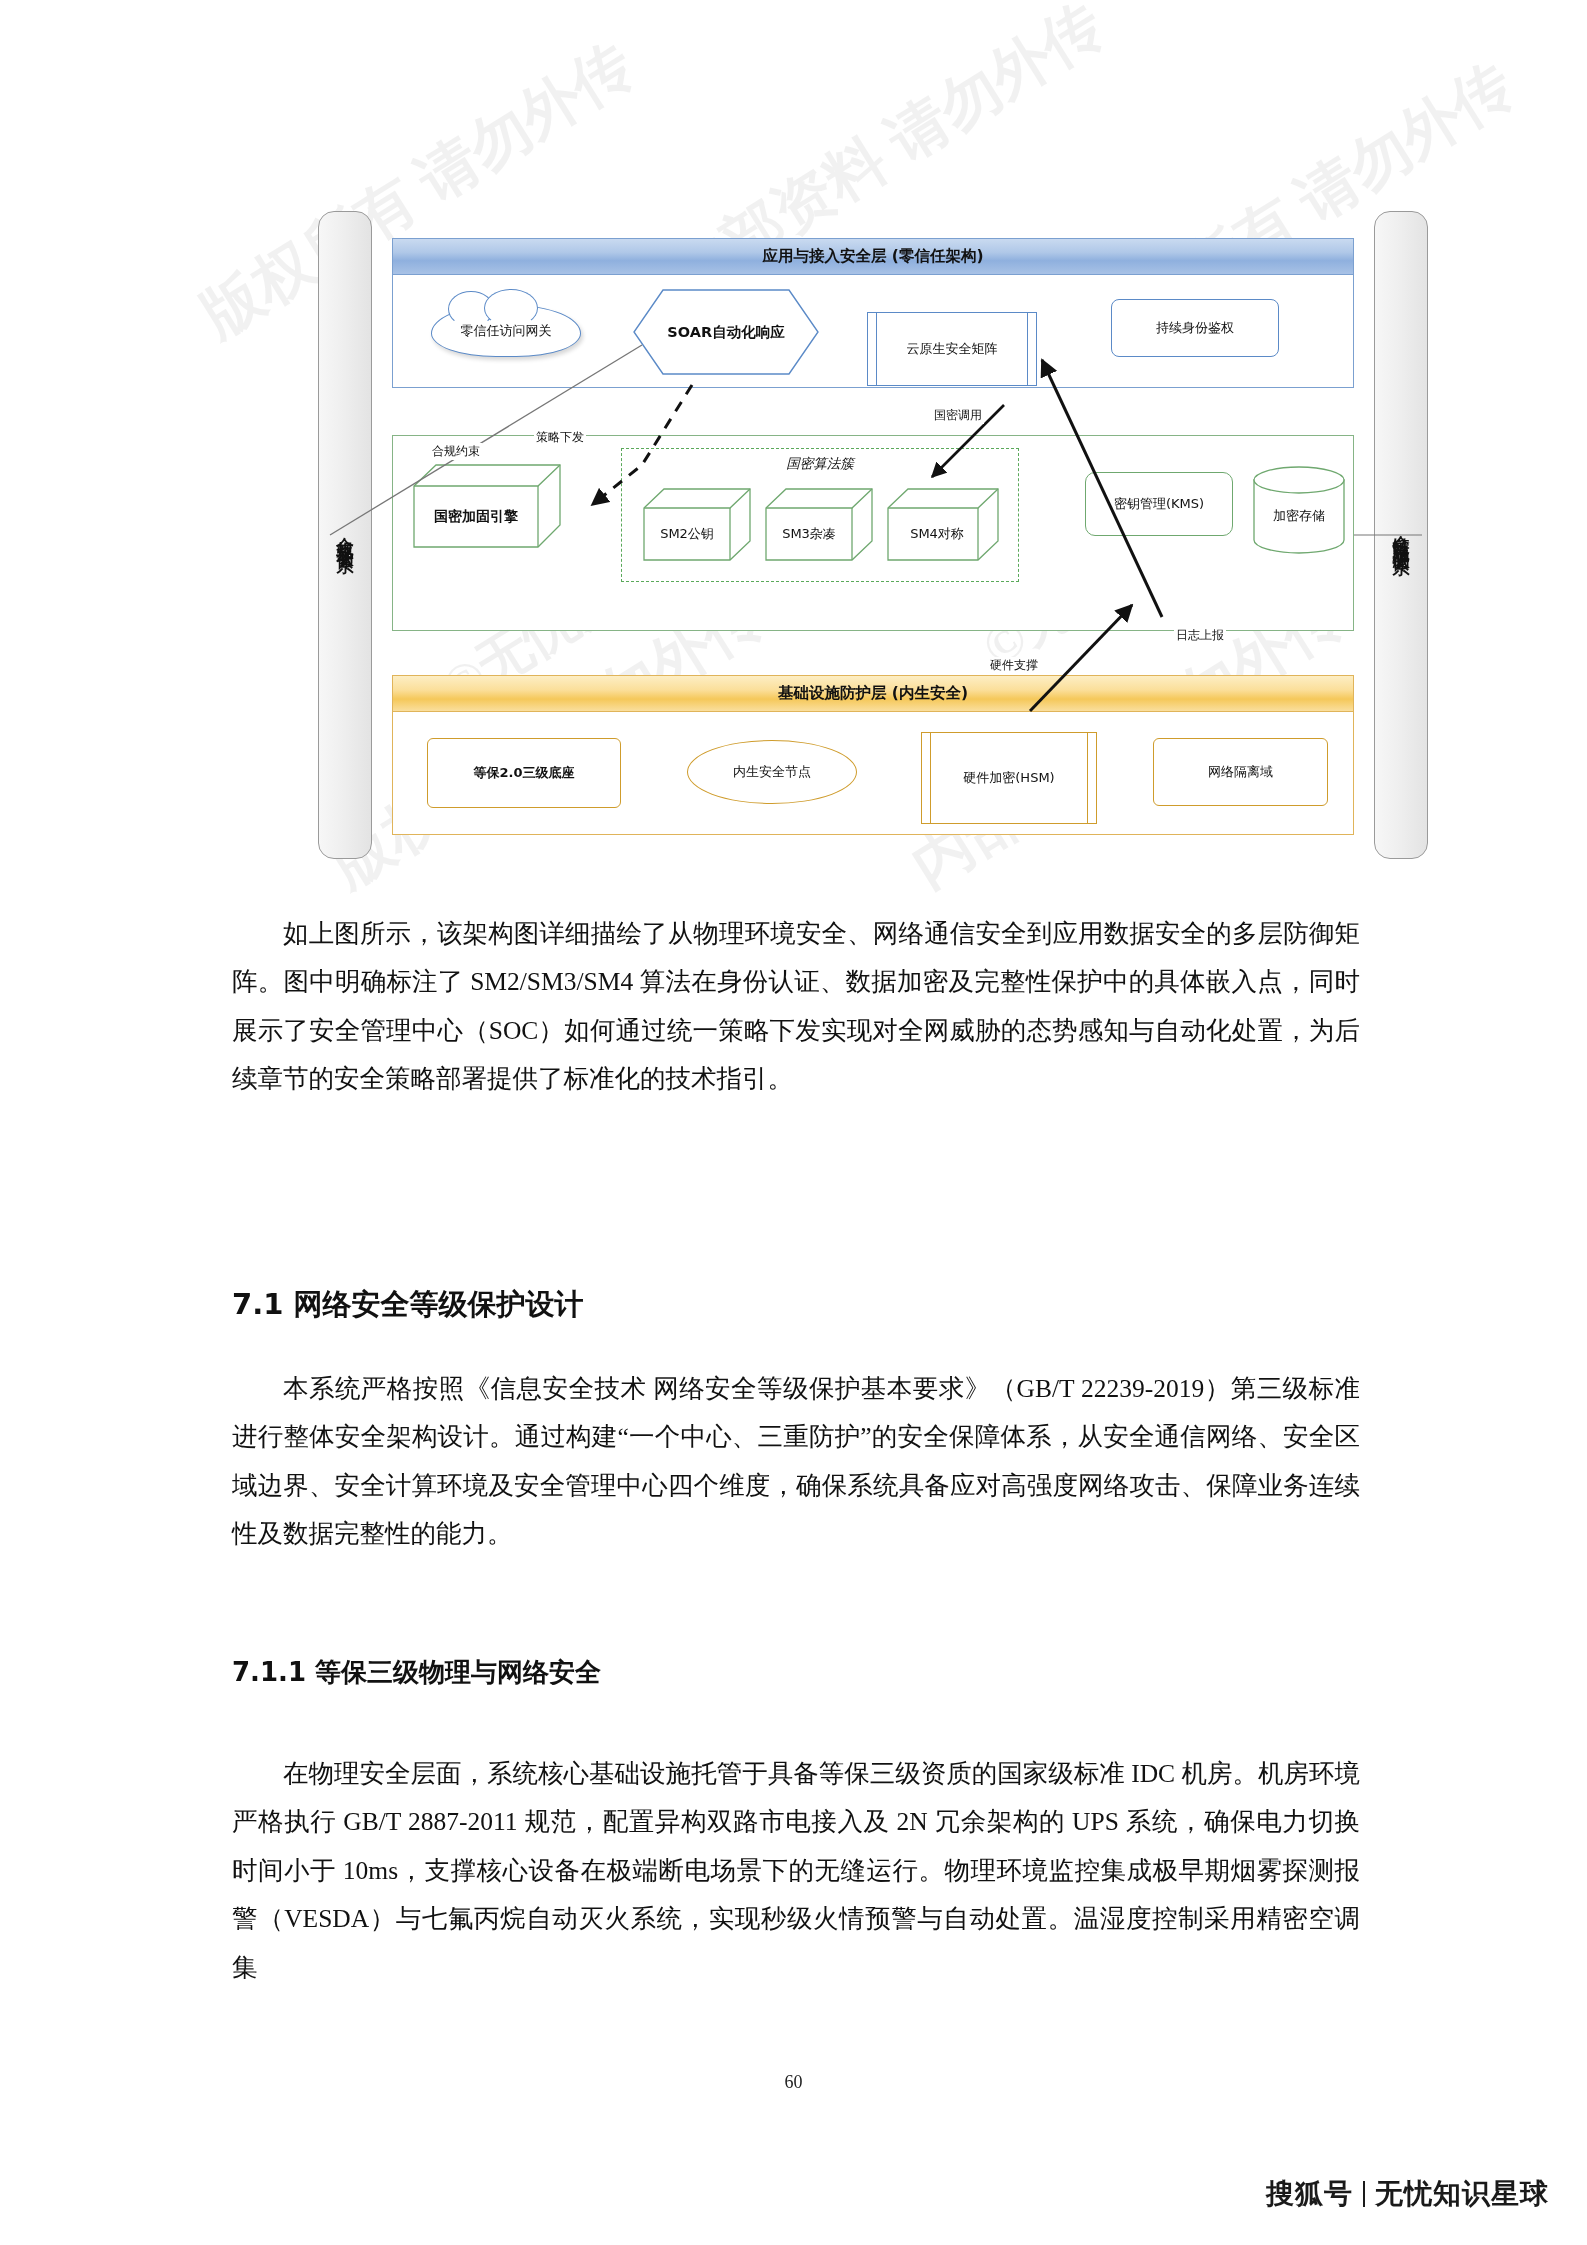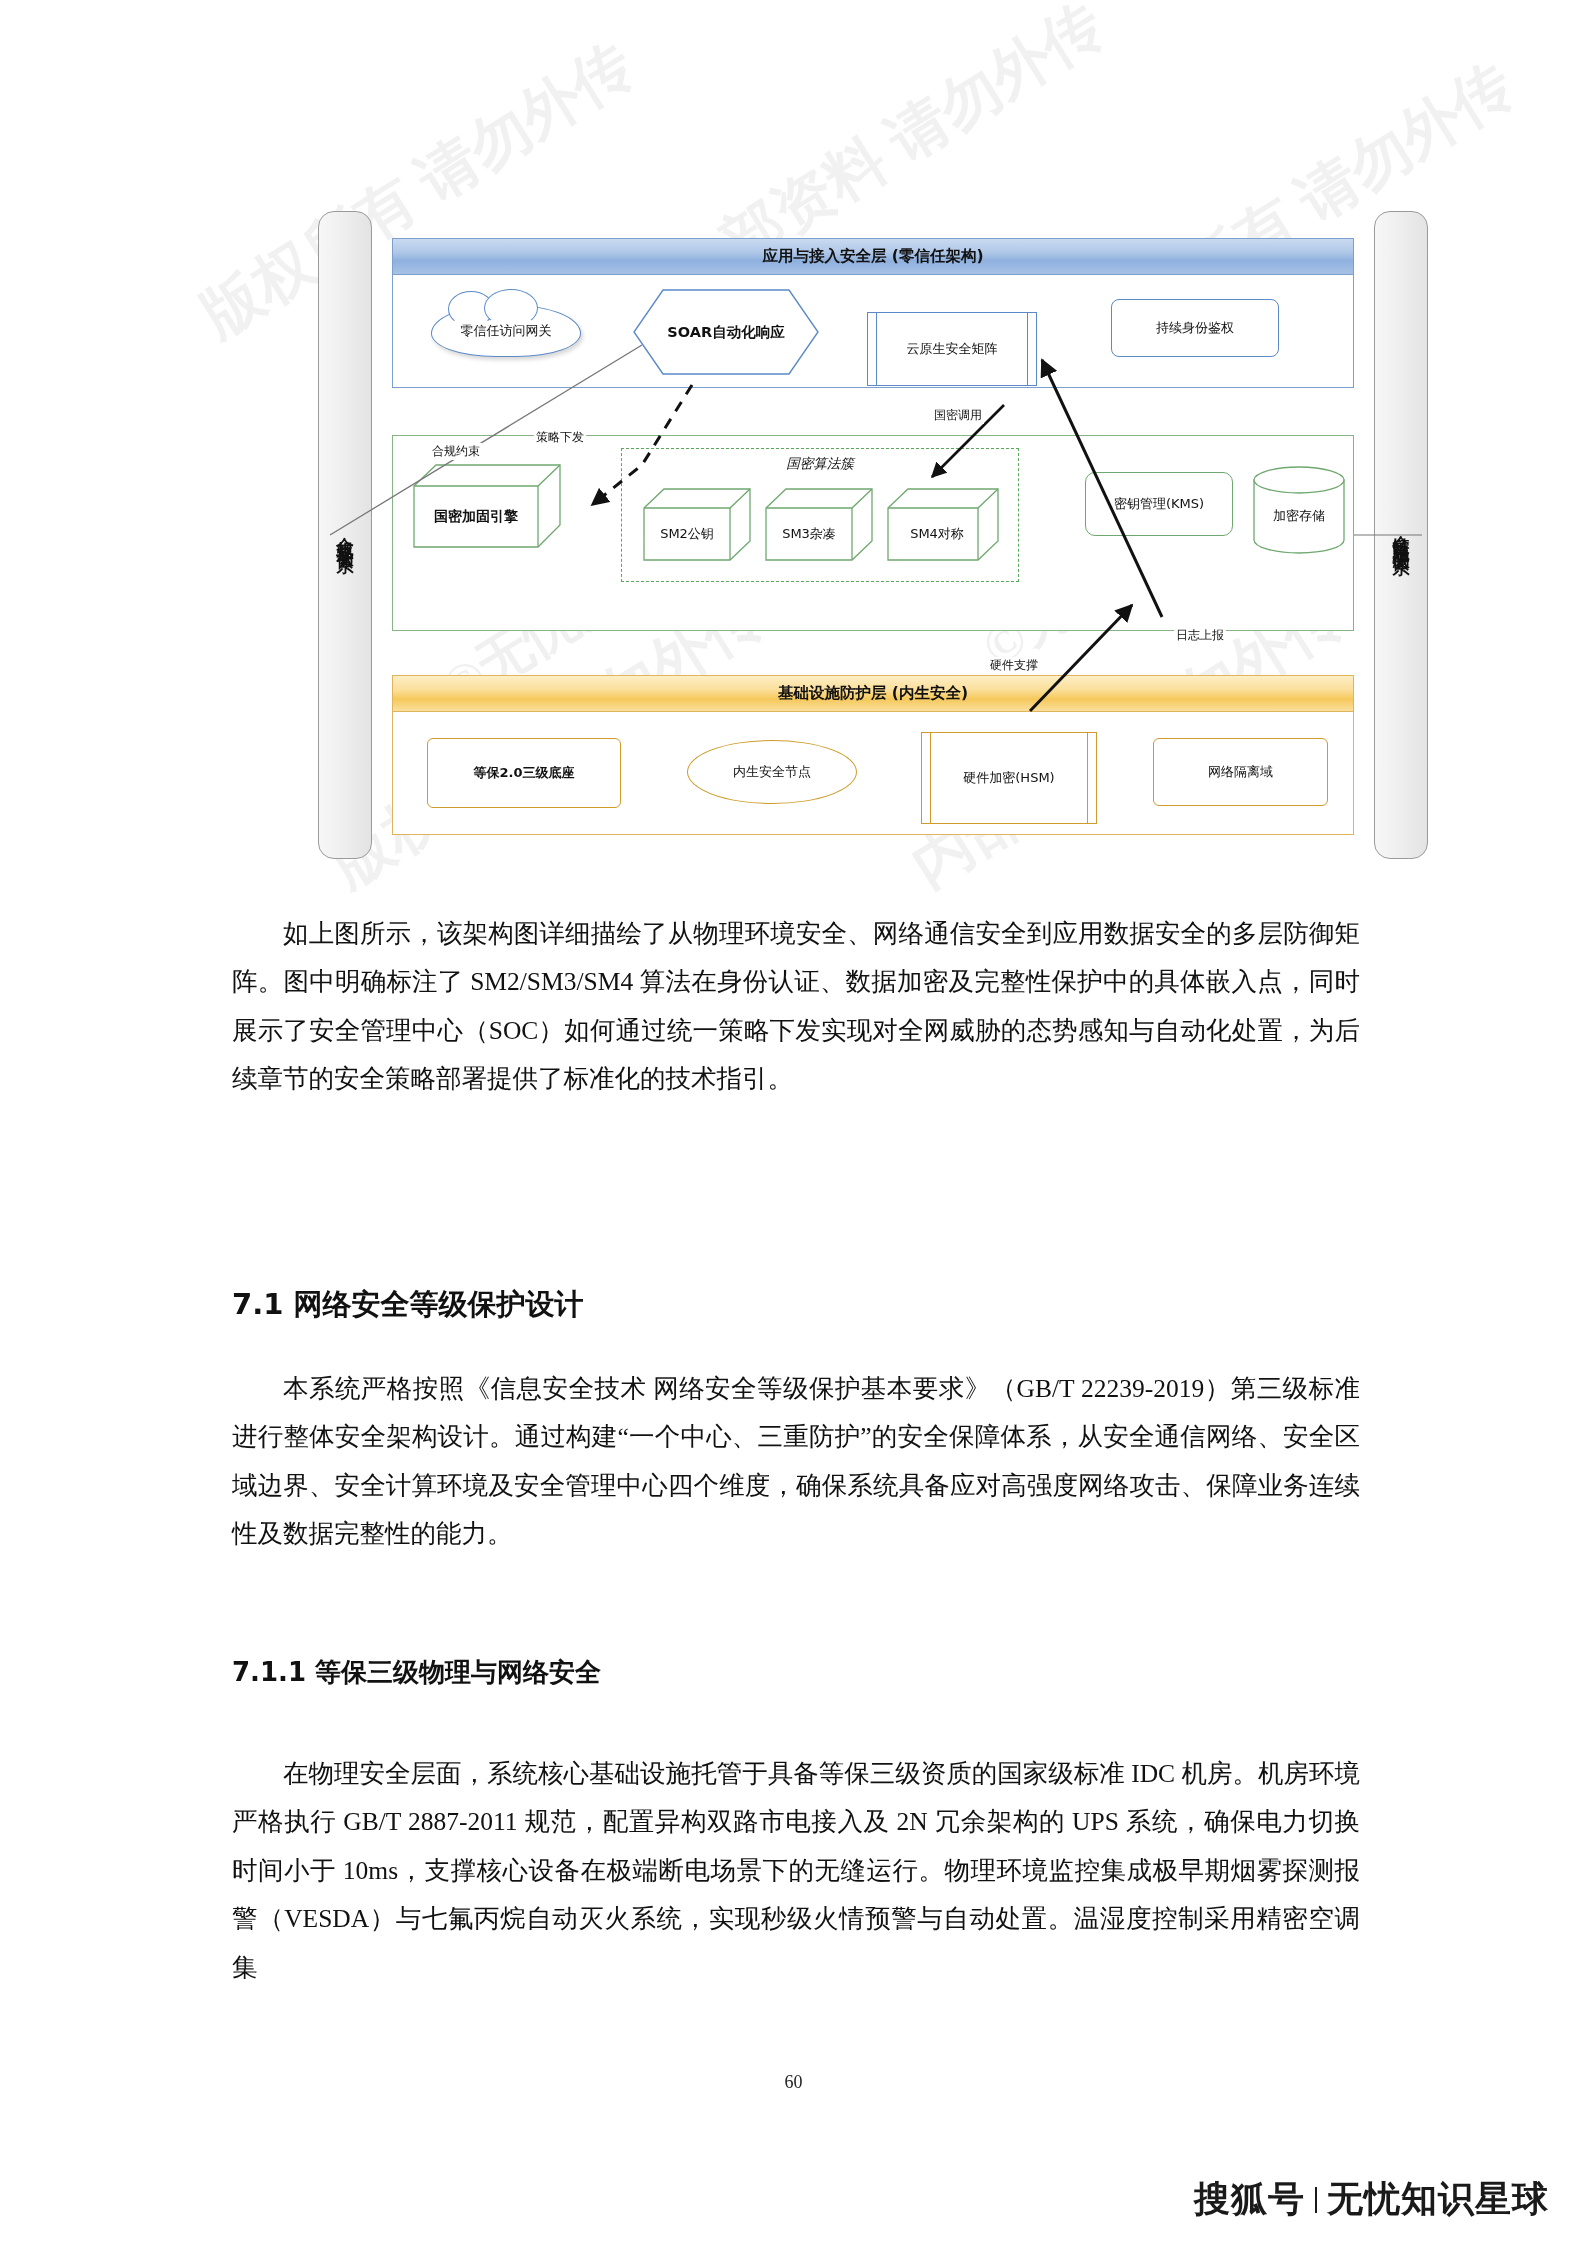--- a/index.html
+++ b/index.html
@@ -253,21 +253,21 @@
   }
 
   #footer-brand {
     position: absolute;
     right: 38px; top: 2175px;
     display: flex; align-items: center; gap: 10px;
     z-index: 20;
   }
   #footer-brand .brand-text {
     font-family: "DejaVu Sans", "Liberation Sans", sans-serif;
-    font-size: 36px; font-weight: 700; color: #1a1a1a;
+    font-size: 28px; font-weight: 700; color: #1a1a1a;
     letter-spacing: 1px;
   }
   #footer-brand .brand-sep {
     width: 2px; height: 26px; background: #1a1a1a; display: inline-block;
   }
 </style>
 </head>
 <body>
 
 <div class="wm-layer">

